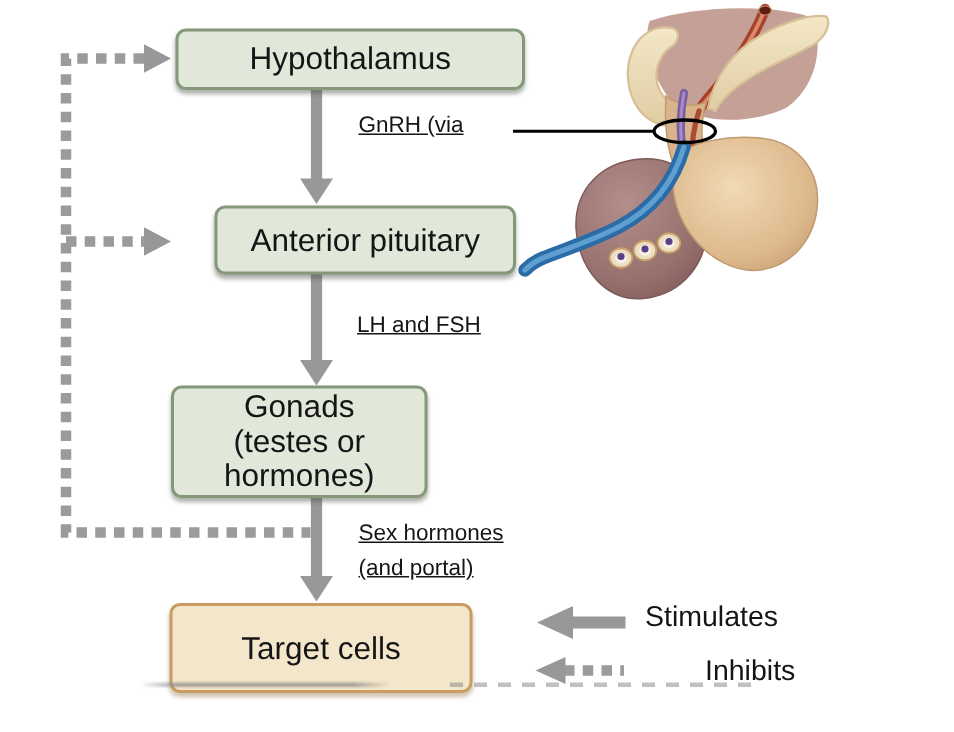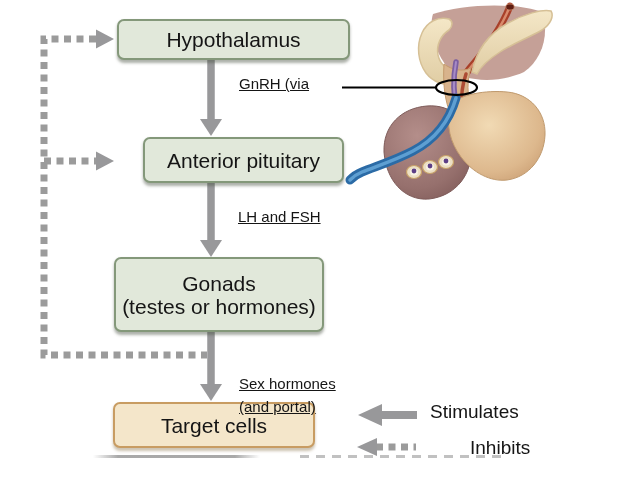--- a/index.html
+++ b/index.html
@@ -17,28 +17,28 @@
   .node.green {
     background:#e1e8da; border:2px solid #84987a;
     box-shadow:0 2.5px 3px rgba(70,80,65,0.45);
   }
   .node.tan {
     background:#f4e6ca; border:2.5px solid #c89c62;
     box-shadow:0 2.5px 3px rgba(130,105,60,0.4);
   }
   .node-hypothalamus { left:117px; top:19px;  width:233px; height:41px; }
   .node-anterior     { left:115px; top:137px; width:201px; height:46px;margin-left:28px; }
-  .node-gonads       { left:114px; top:257px; width:210px; height:75px; }
-  .node-target       { left:113px; top:402px; width:202px; height:46px; }
+  .node-gonads       { left:114px; top:257px; width:171px; height:75px; }
+  .node-target       { left:113px; top:402px; width:202px; height:60px; }
   .flow-label {
     position:absolute; font-size:15px; line-height:23px; white-space:nowrap;text-decoration:underline;
   }
   .label-gnrh { left:239px; top:72px; }
   .label-lh   { left:238px; top:205px; }
-  .label-sex  { left:239px; top:344px;margin-top:28px; }
+  .label-sex  { left:239px; top:344px; }
   .legend-label { position:absolute; font-size:19px; line-height:20px; white-space:nowrap; }
   .legend-stimulates { left:430px; top:402px; }
   .legend-inhibits   { left:430px; top:438px;margin-left:40px; }
   .artifact { position:absolute; pointer-events:none; }
   .artifact-left {
     left:93px; top:455px; width:167px; height:3px;
     background:linear-gradient(90deg, rgba(150,150,150,0) 0%, rgba(140,140,140,0.75) 15%, rgba(140,140,140,0.75) 85%, rgba(150,150,150,0) 100%);
     filter:blur(0.6px);
   }
   .artifact-right {

